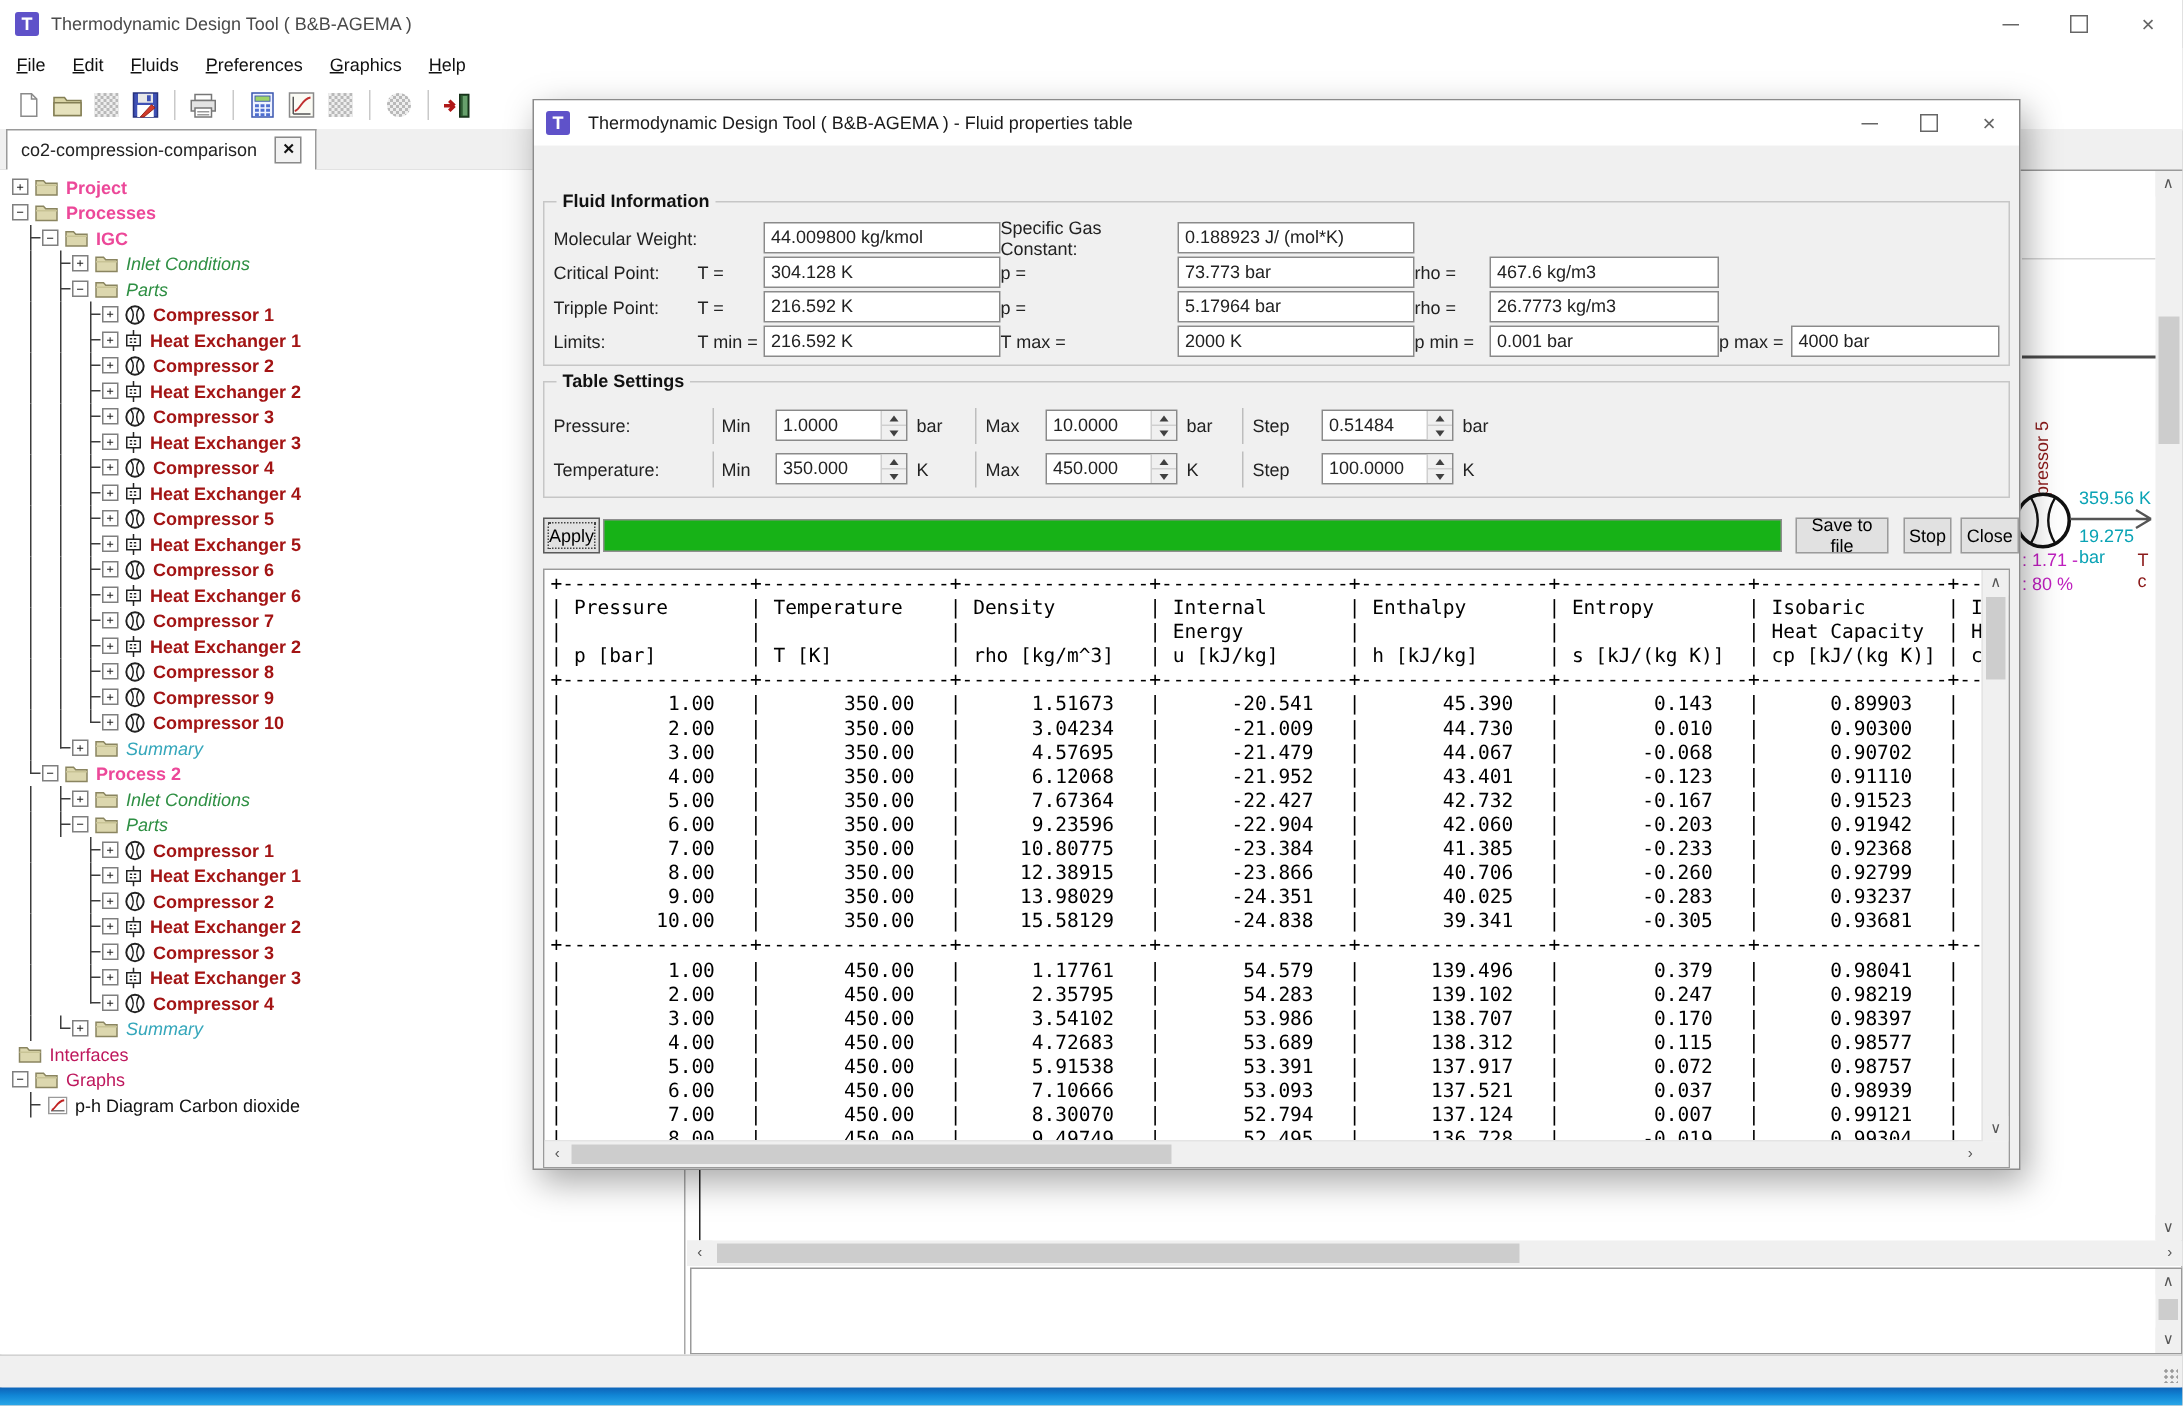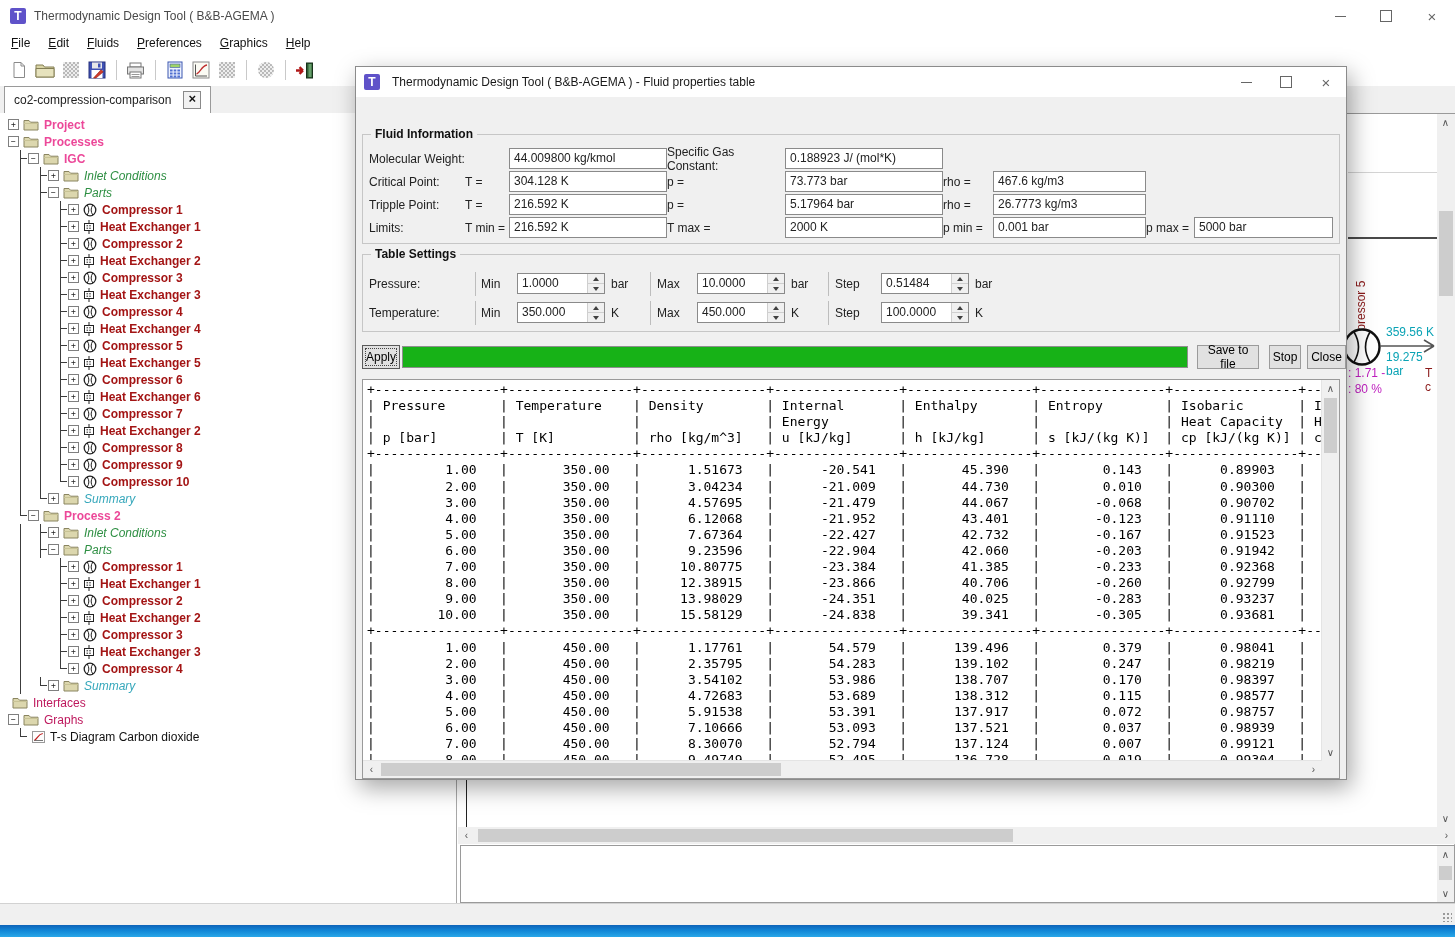--- a/index.html
+++ b/index.html
@@ -674,29 +674,29 @@
       <span class="tree-toggle">−</span>
       <span class="tree-icon">
         <svg width="16" height="13" viewBox="0 0 16 13">
           <path d="M1 2.5 L6 2.5 L7.5 4.2 L15 4.2 L15 12 L1 12 Z" fill="#dcd7ae" stroke="#8a8560"></path>
           <path d="M1 5.5 H15" stroke="#c8c395"></path>
         </svg>
       </span>
       <span class="lbl folder-black">Graphs</span>
     </div>
     <div class="tree-row">
-      <span class="tree-conn last"></span>
+      <span class="tree-conn"></span>
       <span class="tree-icon">
         <svg width="13" height="12" viewBox="0 0 13 12">
           <rect x="0.5" y="0.5" width="12" height="11" fill="#fdfdfd" stroke="#9a9a9a"></rect>
           <path d="M2 9.5 H11" stroke="#777"></path>
           <path d="M2.5 9 C5 8.5 6 3 10.8 2.5" fill="none" stroke="#c02020" stroke-width="1.2"></path>
         </svg>
       </span>
-      <span class="lbl leaf-black">T-s Diagram Carbon dioxide</span>
+      <span class="lbl leaf-black">p-h Diagram Carbon dioxide</span>
     </div>
   </div>
 
 <div class="abs canvas">
   <div class="abs d-line-light" style="left:890px;top:58px;width:89px;height:1px"></div>
   <div class="abs d-line-dark" style="left:890px;top:123px;width:90px;height:2px"></div>
   <div class="abs d-vert-label" style="left:896px;top:130px;height:112px">Compressor 5</div>
   <svg class="abs" style="left:884px;top:213px" width="40" height="40" viewBox="0 0 40 40">
     <circle cx="20" cy="20" r="17.5" fill="#fff" stroke="#111" stroke-width="2.4"></circle>
     <path d="M12 5 Q21 20 12 35 M28 5 Q19 20 28 35" fill="none" stroke="#111" stroke-width="1.6"></path>
@@ -786,21 +786,21 @@
       <div class="field" style="grid-column:7;grid-row:3">26.7773 kg/m3</div>
 
       <span style="grid-column:1;grid-row:4">Limits:</span>
       <span style="grid-column:2;grid-row:4">T min =</span>
       <div class="field" style="grid-column:3;grid-row:4">216.592 K</div>
       <span style="grid-column:4;grid-row:4">T max  =</span>
       <div class="field" style="grid-column:5;grid-row:4">2000 K</div>
       <span style="grid-column:6;grid-row:4">p min =</span>
       <div class="field" style="grid-column:7;grid-row:4">0.001 bar</div>
       <span style="grid-column:8;grid-row:4">p max =</span>
-      <div class="field" style="grid-column:9;grid-row:4">5000 bar</div>
+      <div class="field" style="grid-column:9;grid-row:4">4000 bar</div>
     </div>
   </div>
 
   <div class="group" style="left:6px;top:187px;width:978px;height:78px;box-sizing:border-box">
     <span class="group-title">Table Settings</span>
     <div class="ts-grid">
       <span>Pressure:</span>
       <span class="vsep"></span>
       <span>Min</span>
       <div class="spin">

